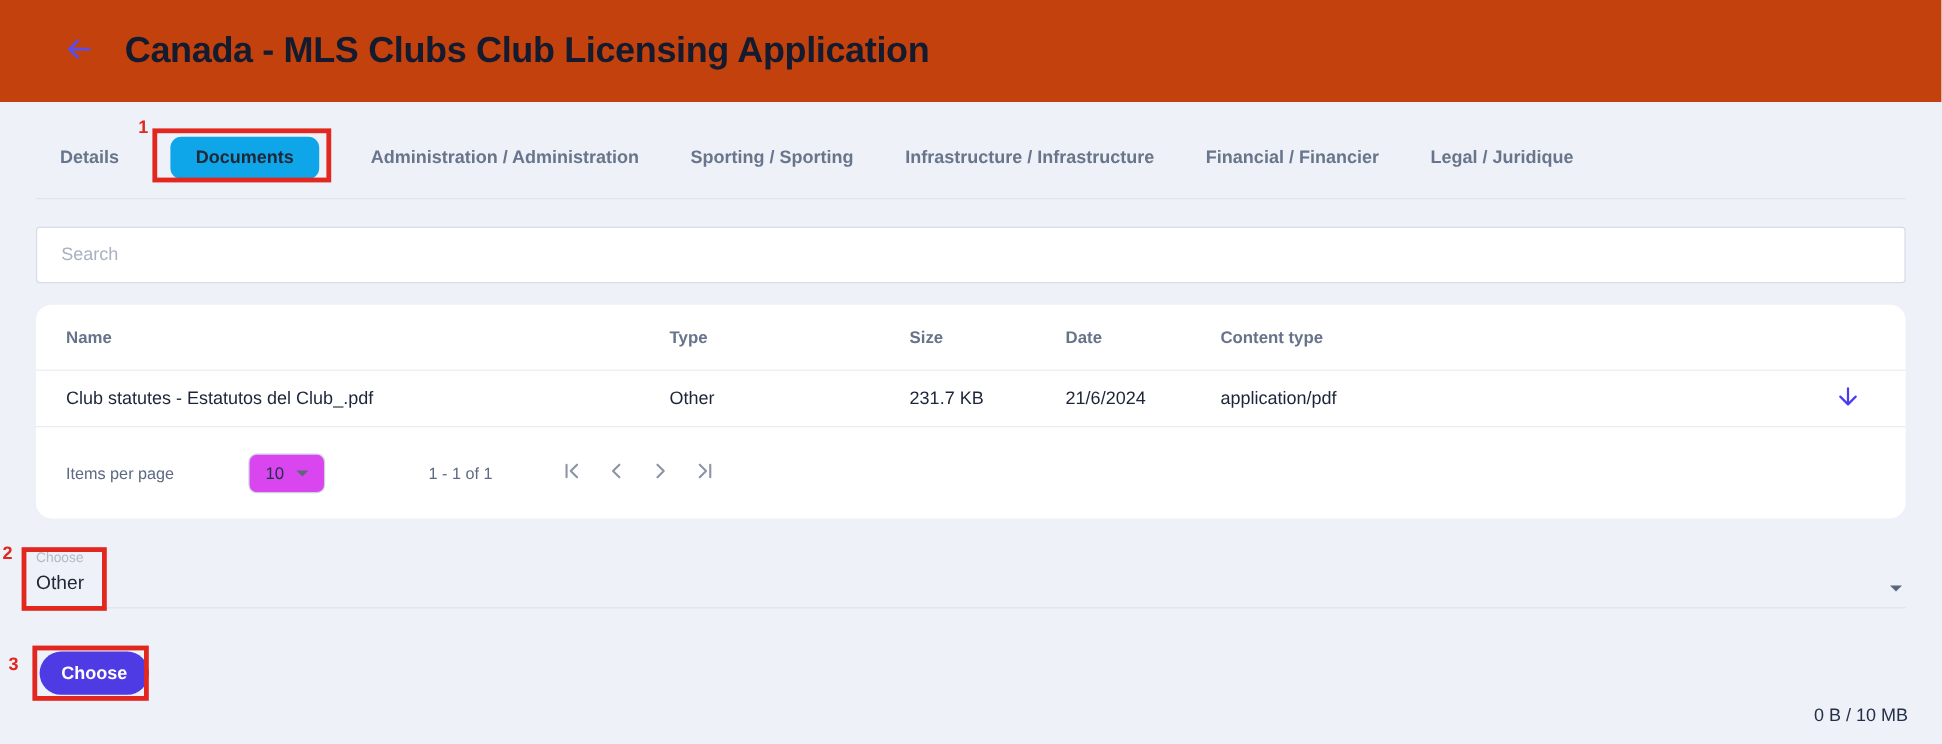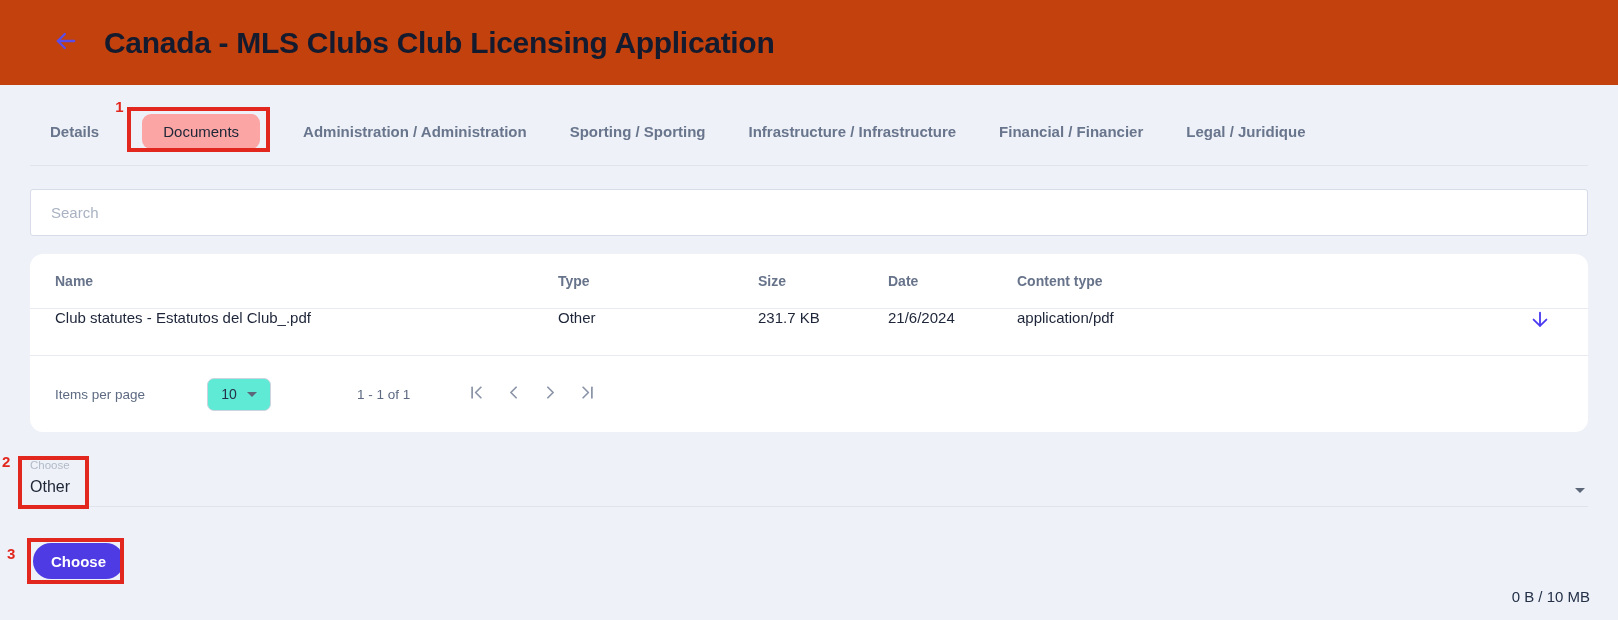--- a/index.html
+++ b/index.html
@@ -20,21 +20,21 @@
   .back-btn svg { width: 28px; height: 28px; stroke: #5a4de9; }
   .page-title {
     font-size: 30px; font-weight: 800; color: #141b2e; letter-spacing: -0.3px;
   }
 
   
   .tabs { display: flex; align-items: center; gap: 43px; margin: 26px 0 0 50px; height: 40px; }
   .tab { font-size: 15px; font-weight: 600; color: #68758c; cursor: pointer; white-space: nowrap; }
   .tab-active-wrap { position: relative; display: inline-block; }
   .tab.active {
-    display: inline-block; background: #fca5a5; color: #202838; font-weight: 400;
+    display: inline-block; background: #0ea5e9; color: #202838; font-weight: 700;
     padding: 9px 21px; border-radius: 9px;
   }
   .divider { margin: 14px 30px 0; border-top: 1px solid #dfe4ed; height: 0; }
 
   
   .ann-box { position: absolute; border: 4px solid #e2271f; pointer-events: none; }
   .ann-num { position: absolute; color: #e2271f; font-weight: 800; font-size: 15px; }
   .box1 { left: -15px; right: -10px; top: -7px; bottom: -3px; }
   .num1 { left: -27px; top: -16px; }
   .box2 { left: -12px; top: -2px; width: 71px; height: 53px; }
@@ -51,40 +51,40 @@
   }
   .search-input::placeholder { color: #a9b2c3; }
 
   
   .card { margin: 18px 30px 0; background: #ffffff; border-radius: 13px; }
   .thead {
     display: flex; align-items: center; height: 55px;
     border-bottom: 1px solid #e8ecf2; font-size: 14px; font-weight: 700; color: #67738a;
   }
   .trow {
-    display: flex; align-items: flex-start; height: 47px;
+    display: flex; align-items: center; height: 47px;
     border-bottom: 1px solid #e8ecf2; font-size: 15px; color: #1d2538;
   }
   .c-name { width: 528px; padding-left: 25px; }
   .c-type { width: 200px; }
   .c-size { width: 130px; }
   .c-date { width: 129px; }
   .c-content { flex: 1; }
   .c-action { width: 96px; display: flex; align-items: center; justify-content: center; }
   .dl-btn { background: none; border: none; cursor: pointer; display: flex; }
   .dl-btn svg { width: 22px; height: 22px; stroke: #4a3af0; }
 
   
   .tfoot {
     display: flex; align-items: center; height: 76px; padding-left: 25px;
     font-size: 13.5px; color: #5d6a82; gap: 32px;
   }
   .page-size {
     margin-left: 30px; width: 64px; height: 33px; border: 1px solid #ccd4e0;
-    border-radius: 7px; background: #5eead4; display: flex; align-items: center;
+    border-radius: 7px; background: #d946ef; display: flex; align-items: center;
     justify-content: center; gap: 10px; font-size: 14px; color: #27304a; cursor: pointer;
     font-family: inherit;
   }
   .caret { width: 0; height: 0; border-left: 5px solid transparent; border-right: 5px solid transparent; border-top: 5px solid #5c6779; }
   .range { margin-left: 54px; }
   .pager { display: flex; align-items: center; margin-left: 22px; gap: 12px; }
   .pager button { background: none; border: none; cursor: pointer; padding: 2px; display: flex; }
   .pager svg { width: 21px; height: 21px; stroke: #8b95a7; fill: none; stroke-width: 2; stroke-linecap: round; stroke-linejoin: round; }
 
   

